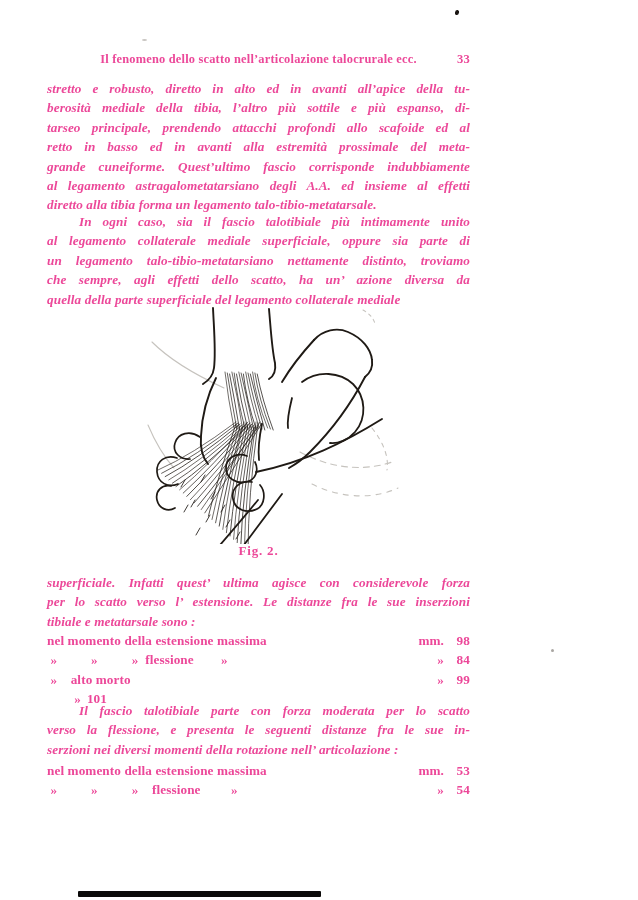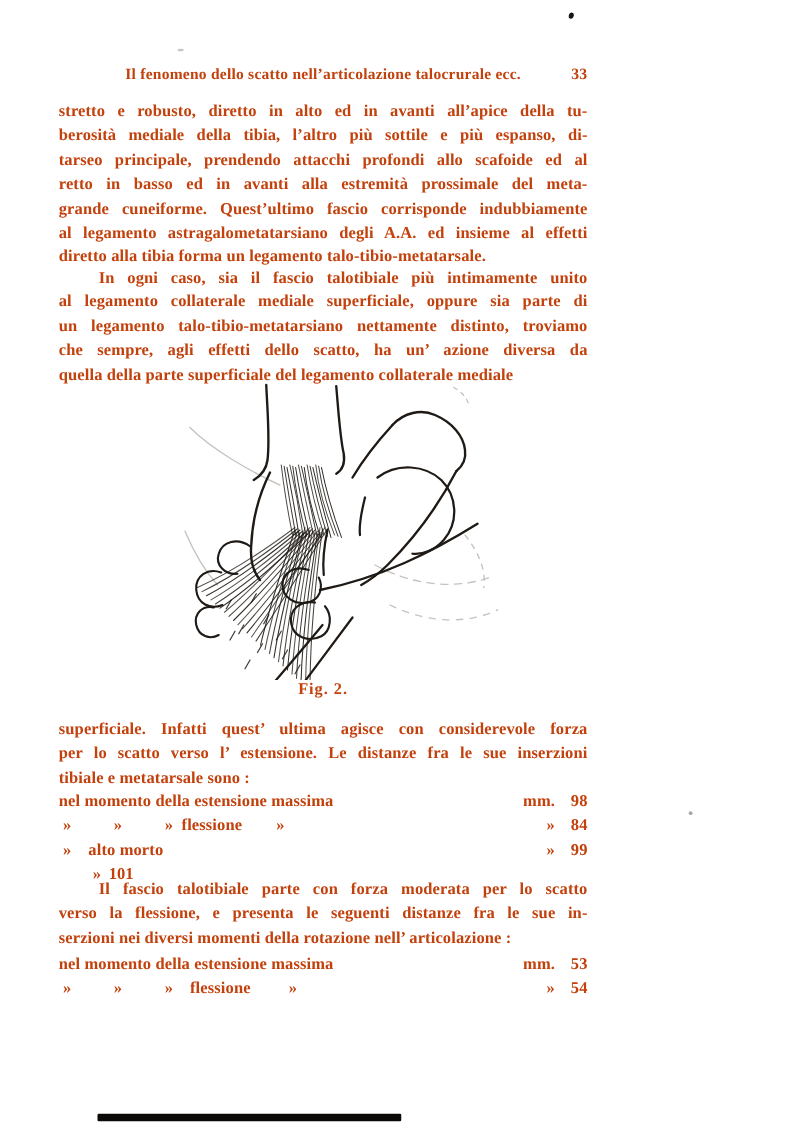--- a/index.html
+++ b/index.html
@@ -3,40 +3,41 @@
 <meta charset="utf-8">
 <style>
   html,body{margin:0;padding:0;background:#ffffff;}
   .page{
     position:relative;
     width:638px;height:900px;
     background:#ffffff;
     margin:0 auto;
     overflow:hidden;
     font-family:"Liberation Serif","DejaVu Serif",serif;
-    color:#c2410c;
+    color:#ec4899;
   }
   .abs{position:absolute;}
   
   .runhead{
     left:47px;top:52px;width:423px;
     font-size:12.4px;font-weight:bold;letter-spacing:0.2px;
     text-align:center;
   }
   .pagenum{
     position:absolute;right:0;top:0;
     font-size:12.6px;font-weight:bold;
   }
   
   .block{left:47px;width:423px;}
   .line{
     font-size:13.2px;font-weight:bold;line-height:19.4px;
     letter-spacing:0.1px;
     text-align:justify;text-align-last:justify;
     white-space:normal;
+    font-style:italic;
   }
   .line.last{text-align-last:left;}
   .line.indent{text-indent:32px;}
   
   .mrow{
     display:flex;align-items:baseline;
     font-size:13.2px;font-weight:bold;line-height:19.3px;
     letter-spacing:0.1px;
   }
   .mlabel{flex:1;white-space:pre;}

